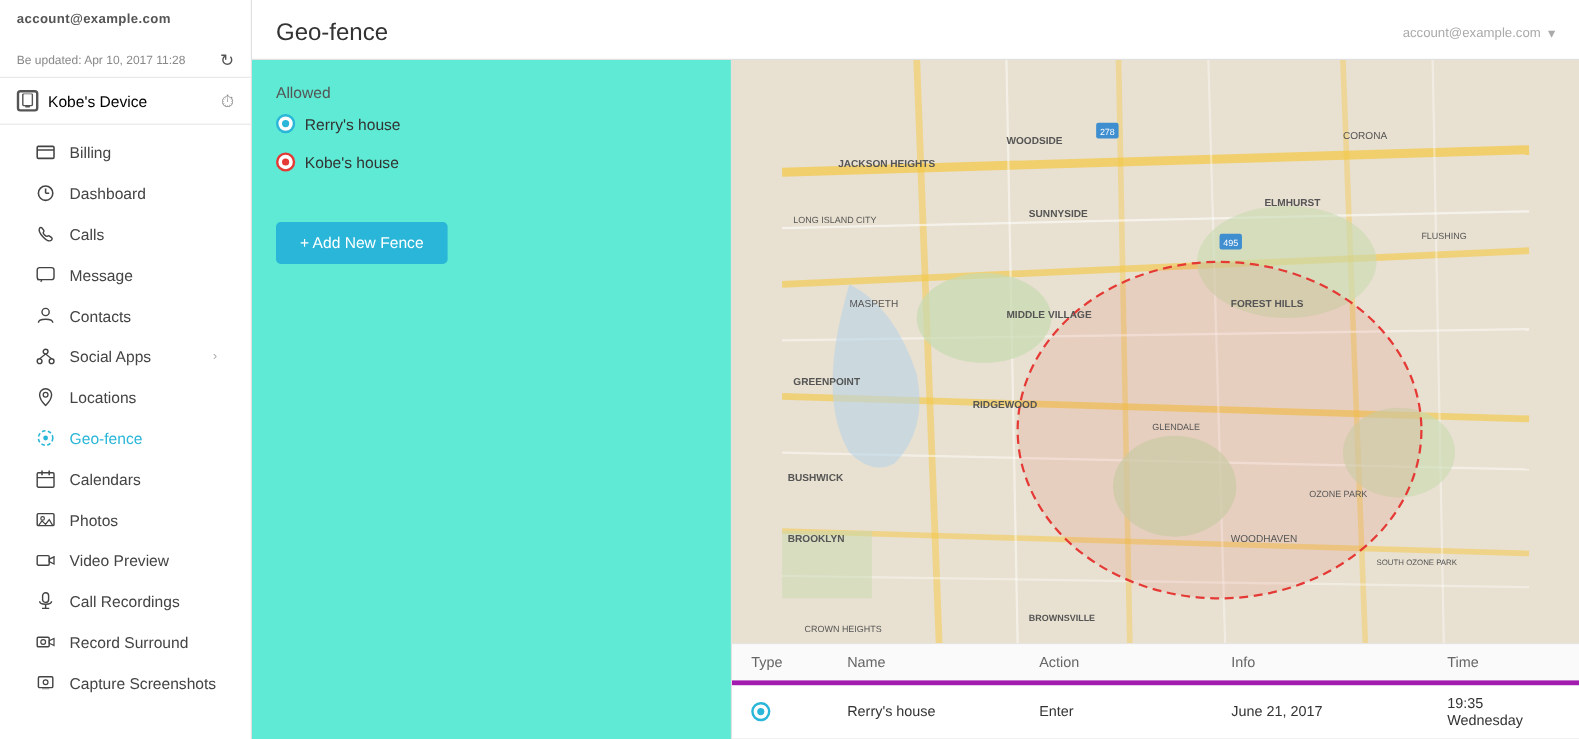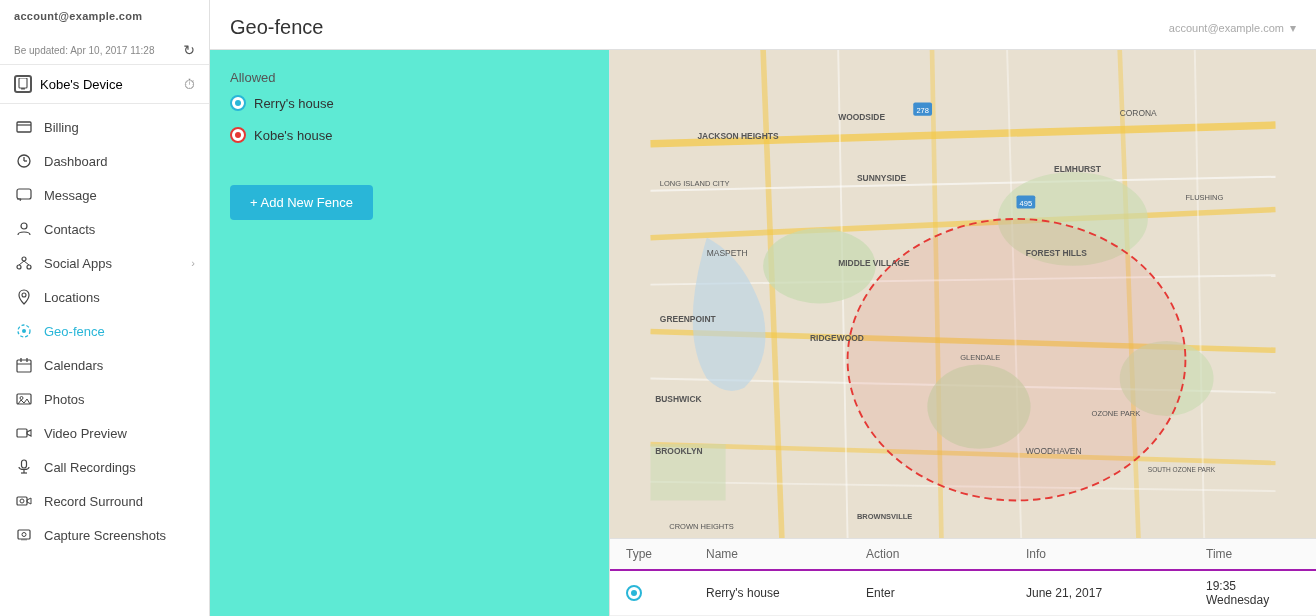--- a/index.html
+++ b/index.html
@@ -9,21 +9,21 @@
     .sidebar { width: 210px; min-width: 210px; background: #fff; border-right: 1px solid #e0e0e0; display: flex; flex-direction: column; height: 616px; overflow-y: auto; }
     .sidebar-header { padding: 10px 14px 6px; border-bottom: 1px solid #e8e8e8; }
     .sidebar-account { font-size: 11px; color: #555; font-weight: 600; letter-spacing: 0.3px; }
     .sidebar-updated { font-size: 10px; color: #888; display: flex; align-items: center; justify-content: space-between; margin-top: 20px; }
     .refresh-icon { cursor: pointer; color: #555; font-size: 14px; }
     .device-row { display: flex; align-items: center; justify-content: space-between; padding: 10px 14px; border-bottom: 1px solid #e8e8e8; }
     .device-name { font-size: 13px; color: #000000; font-weight: 500; display: flex; align-items: center; gap: 8px; }
     .device-icon { width: 18px; height: 18px; border: 2px solid #555; border-radius: 3px; display: flex; align-items: center; justify-content: center; }
     .clock-icon { font-size: 14px; color: #888; cursor: pointer; }
     .nav-list { list-style: none; padding: 6px 0; }
-    .nav-item { display: flex; align-items: center; padding: 9px 14px; cursor: pointer; color: #444; font-size: 13px; position: relative; }
+    .nav-item { display: flex; align-items: center; padding: 9px 28px; cursor: pointer; color: #444; font-size: 13px; position: relative; }
     .nav-item.active { color: #29b6d8; }
     .nav-item .nav-icon { width: 20px; margin-right: 10px; display: flex; align-items: center; justify-content: center; color: inherit; flex-shrink: 0; }
     .nav-item .nav-label { flex: 1; }
     .nav-item .nav-arrow { font-size: 11px; color: #aaa; }
     .nav-item.active .nav-icon svg { color: #29b6d8; }
 
     
     .main { flex: 1; display: flex; flex-direction: column; overflow: hidden; }
     .main-header { padding: 16px 20px 10px; background: #fff; border-bottom: 1px solid #e0e0e0; display: flex; align-items: center; justify-content: space-between; }
     .page-title-text { font-size: 20px; font-weight: 400; color: #333; }
@@ -46,21 +46,21 @@
     .add-fence-btn { background: #29b6d8; color: #fff; border: none; padding: 10px 20px; border-radius: 4px; cursor: pointer; font-size: 13px; margin-top: 34px; }
 
     
     .map-container { flex: 1; position: relative; overflow: hidden; background: #e8e0d0; }
 
     
     .map-svg { width: 100%; height: 100%; }
 
     
     .table-section { background: #fff; border-top: 1px solid #e0e0e0; }
-    .table-header-row { display: flex; padding: 8px 16px; border-bottom: 2px solid #a21caf; background: #fafafa; }
+    .table-header-row { display: flex; padding: 8px 16px; border-bottom: 4px solid #a21caf; background: #fafafa; }
     .table-col { font-size: 12px; color: #666; font-weight: 500; }
     .table-col-type { width: 80px; }
     .table-col-name { width: 160px; }
     .table-col-action { width: 160px; }
     .table-col-date { width: 180px; }
     .table-col-time { flex: 1; }
     .table-data-row { display: flex; padding: 8px 16px; border-bottom: 1px solid #f0f0f0; align-items: center; }
     .table-cell { font-size: 12px; color: #333; }
     .table-cell-type { width: 80px; display: flex; align-items: center; }
 
@@ -107,20 +107,28 @@
       <span class="nav-icon">
         <svg width="16" height="16" viewBox="0 0 16 16">
             <circle cx="8" cy="8" r="6" fill="none" stroke="currentColor" stroke-width="1.3"></circle>
             <path d="M8 8 L8 4" stroke="currentColor" stroke-width="1.3"></path>
             <path d="M8 8 L11 8" stroke="currentColor" stroke-width="1.3"></path>
           </svg>
       </span>
       <span class="nav-label">Dashboard</span>
     </li>
 
+    <li class="nav-item">
+      <span class="nav-icon">
+        <svg width="16" height="16" viewBox="0 0 16 16">
+            <path d="M3 3 C3 3 4 2 5 3 L6.5 5 C7 6 6 6.5 6 7 C6 8 8 10 9 10 C9.5 10 10 9 11 9.5 L13 11 C14 12 13 13 13 13 C10 16 1 7 3 3Z" fill="none" stroke="currentColor" stroke-width="1.2"></path>
+          </svg>
+      </span>
+      <span class="nav-label">Calls</span>
+    </li>
 
     <li class="nav-item">
       <span class="nav-icon">
         <svg width="16" height="16" viewBox="0 0 16 16">
             <rect x="1" y="2" width="14" height="10" rx="2" fill="none" stroke="currentColor" stroke-width="1.2"></rect>
             <path d="M4 14 L5 12 L1 12" fill="none" stroke="currentColor" stroke-width="1"></path>
           </svg>
       </span>
       <span class="nav-label">Message</span>
     </li>

